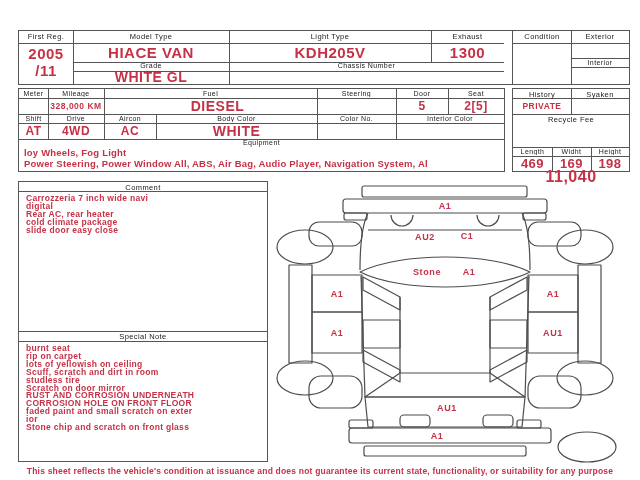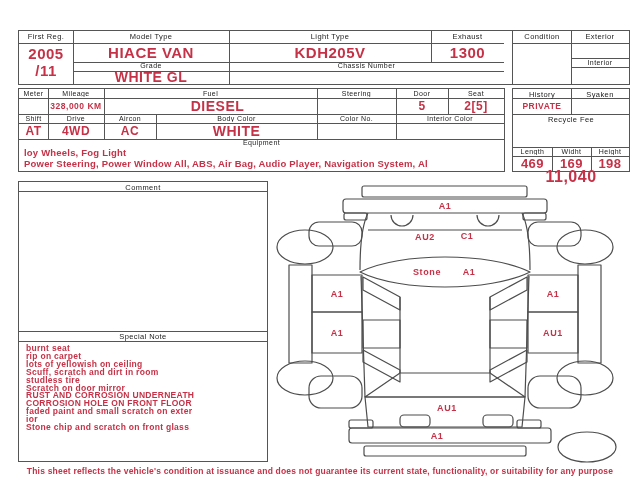--- a/index.html
+++ b/index.html
@@ -139,20 +139,27 @@
     <div class="val" style="left:0;top:67px;width:39px;font-size:13px;line-height:15px;">469</div>
     <div class="val" style="left:39px;top:67px;width:39px;font-size:13px;line-height:15px;">169</div>
     <div class="val" style="left:78px;top:67px;width:38px;font-size:13px;line-height:15px;">198</div>
   </div>
 
   <div class="box" style="left:18px;top:181px;width:250px;height:281px;">
     <div class="hl" style="left:0;top:9px;width:248px;"></div>
     <div class="hl" style="left:0;top:149px;width:248px;"></div>
     <div class="hl" style="left:0;top:159px;width:248px;"></div>
     <div class="hdr" style="left:0;top:1px;width:248px;">Comment</div>
+    <div class="abs" style="left:7px;top:13px;width:238px;">
+      <div class="redline">Carrozzeria 7 inch wide navi</div>
+      <div class="redline">digital</div>
+      <div class="redline">Rear AC, rear heater</div>
+      <div class="redline">cold climate package</div>
+      <div class="redline">slide door easy close</div>
+    </div>
     <div class="hdr" style="left:0;top:150px;width:248px;">Special Note</div>
     <div class="abs" style="left:7px;top:163px;width:238px;">
       <div class="redline">burnt seat</div>
       <div class="redline">rip on carpet</div>
       <div class="redline">lots of yellowish on ceiling</div>
       <div class="redline">Scuff, scratch and dirt in room</div>
       <div class="redline">studless tire</div>
       <div class="redline">Scratch on door mirror</div>
       <div class="redline">RUST AND CORROSION UNDERNEATH</div>
       <div class="redline">CORROSION HOLE ON FRONT FLOOR</div>

